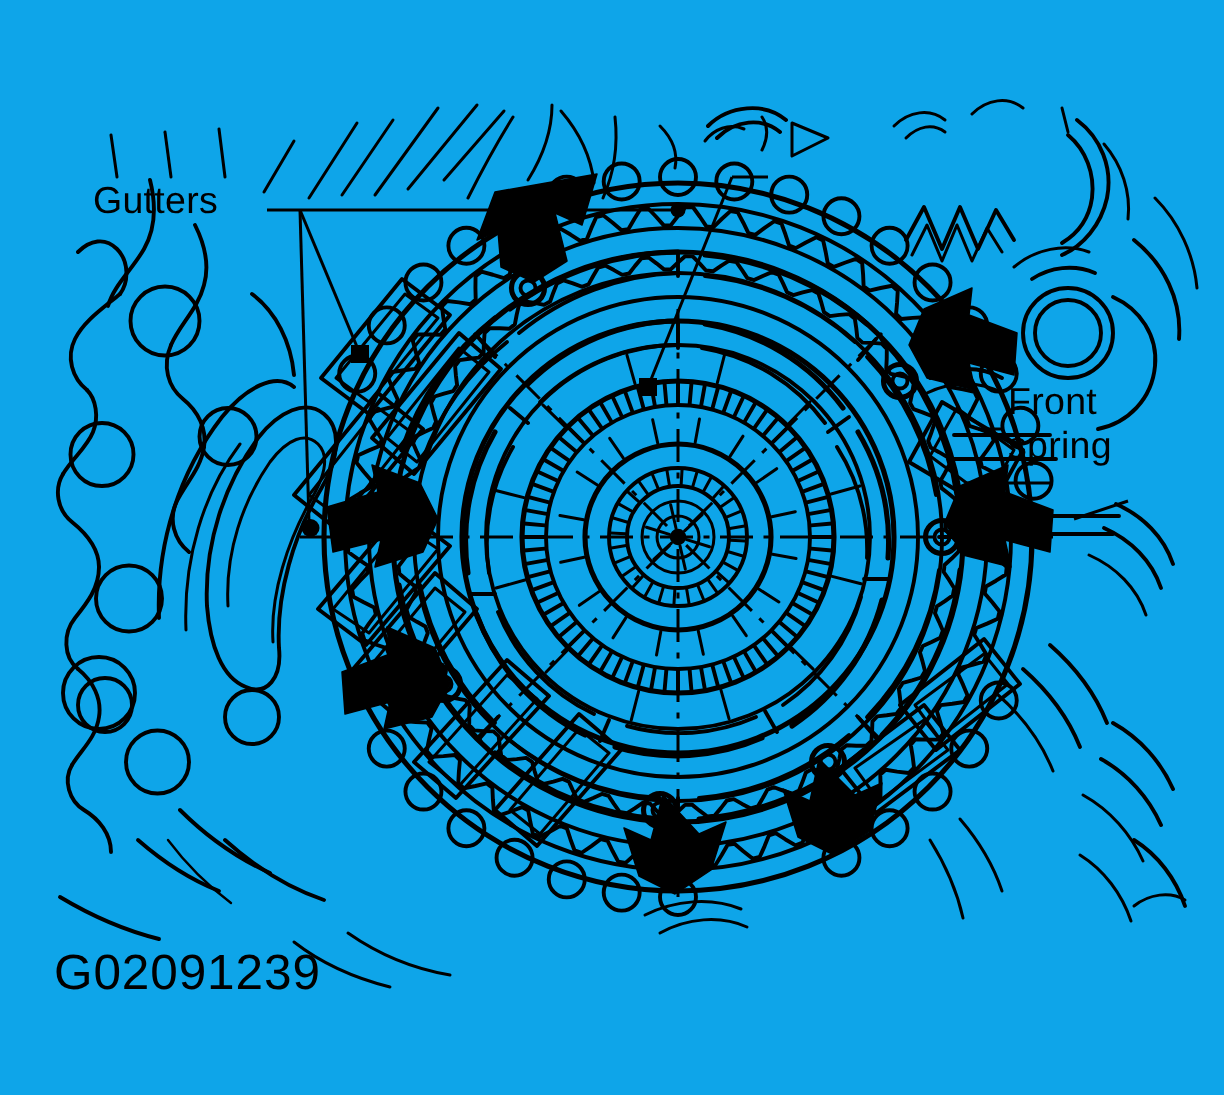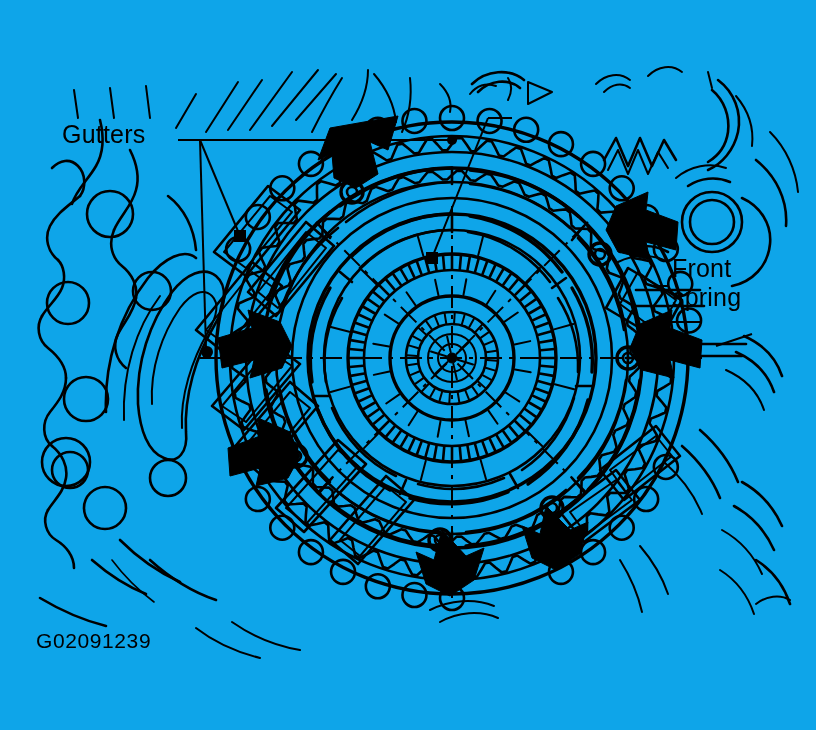--- a/index.html
+++ b/index.html
@@ -83,21 +83,21 @@
   }
   #label-return-spring {
     left: 672px;
     top: 254px;
   }
   #figure-id {
     position: absolute;
     left: 36px;
     top: 629px;
     font-family: "Liberation Sans", sans-serif;
-    font-size: 21px;
+    font-size: 33px;
     letter-spacing: 0.6px;
     color: #000000;
     white-space: pre;
   }
 </style>
 </head>
 <body>
 
 <div id="figure-root">
 

